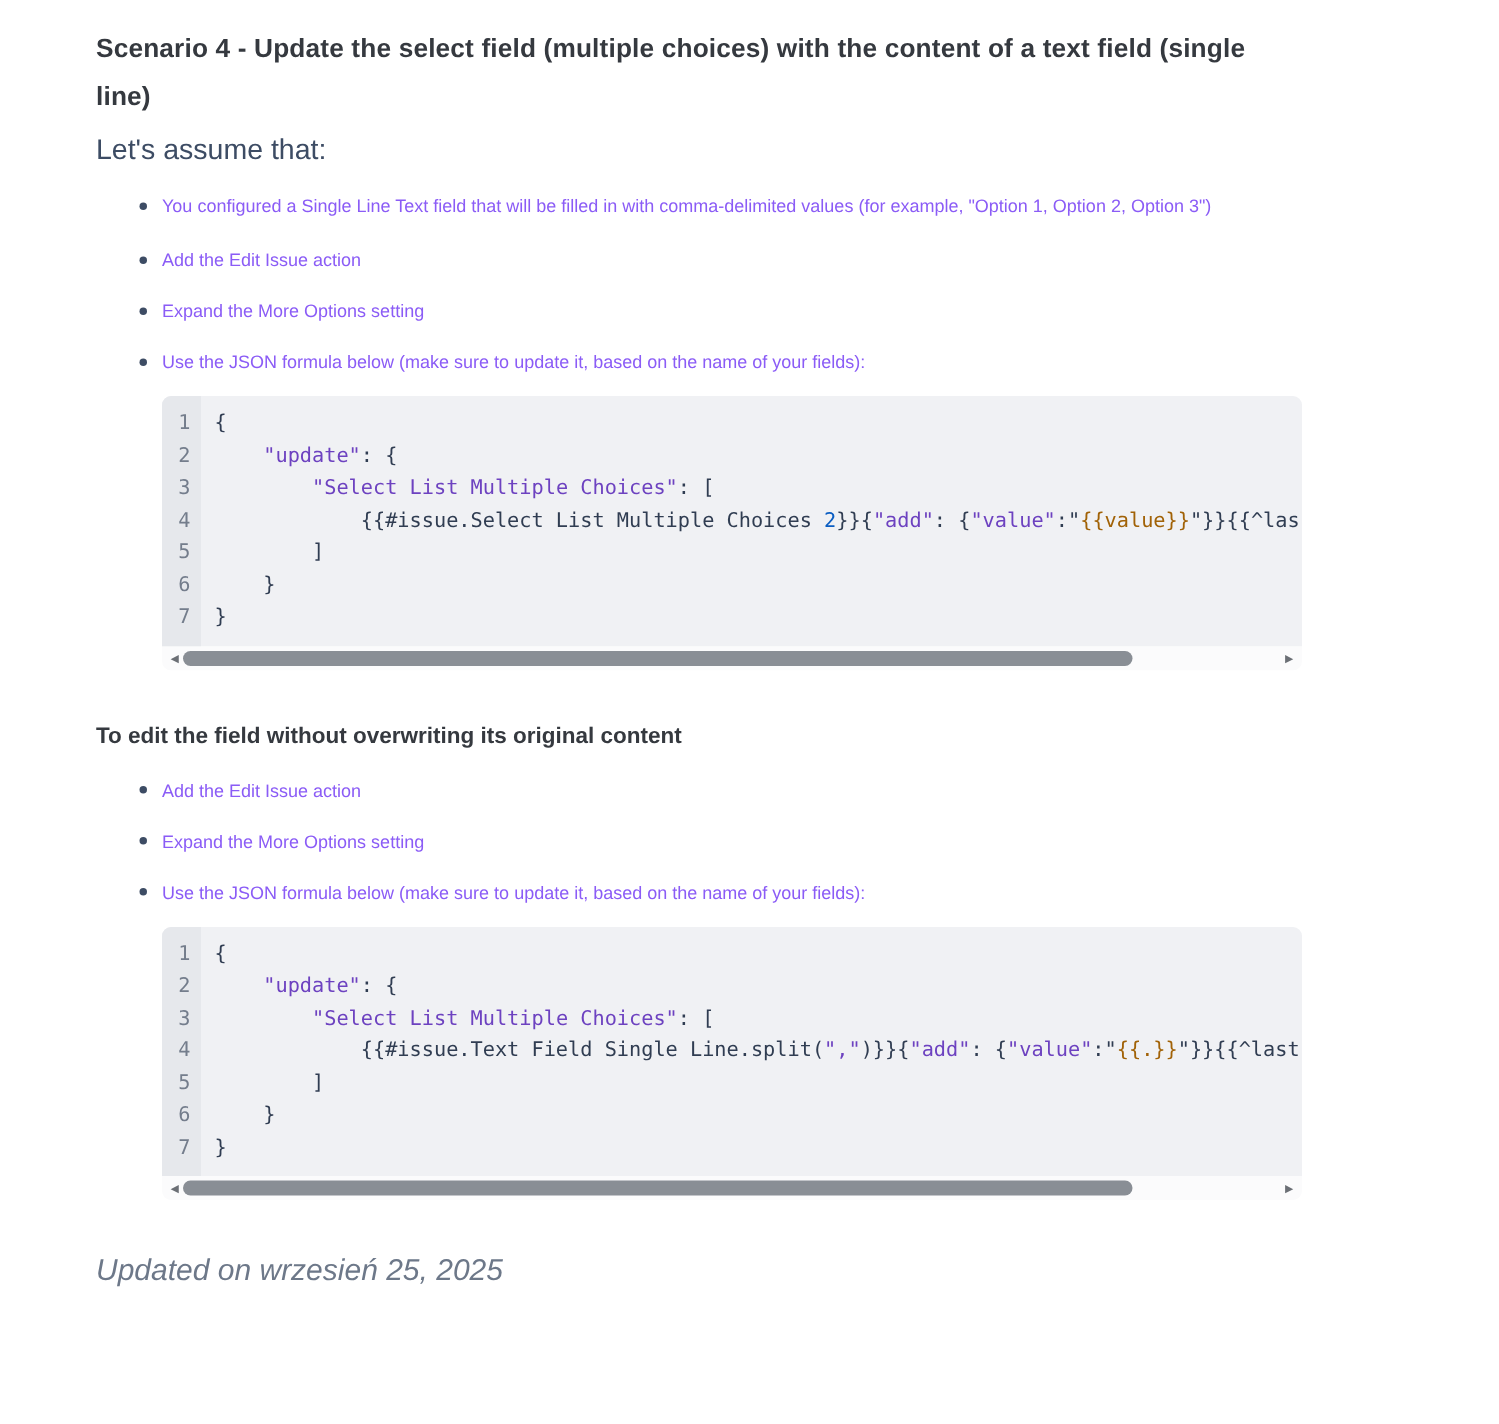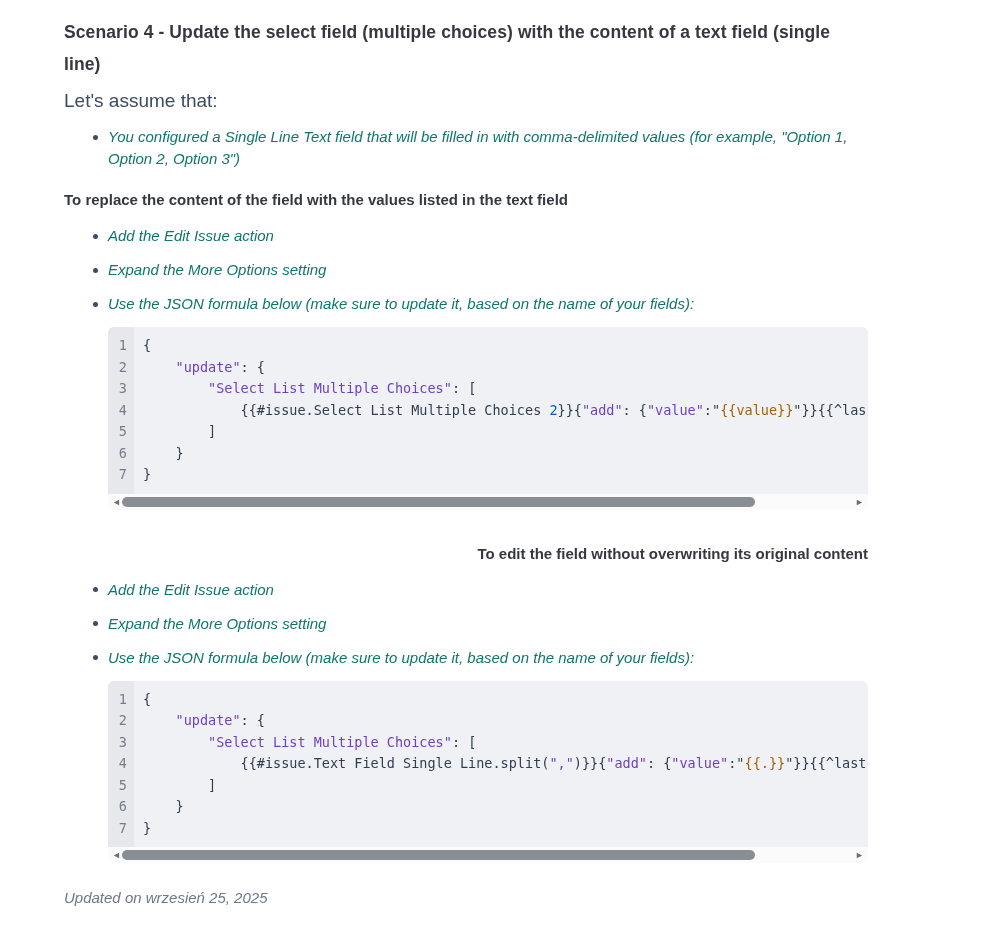--- a/index.html
+++ b/index.html
@@ -27,43 +27,42 @@
     color: #3d4c64;
   }
   ul.bullets {
     margin: 14px 0 0 0;
     padding: 0 0 0 44px;
     list-style: none;
   }
   ul.bullets li {
     position: relative;
     margin: 0 0 12px 0;
-    font-size: 15px;
-    line-height: 22px;
-    color: #0f766e;
-    font-style: italic;
+    font-size: 12px;
+    line-height: 22px;
+    color: #8b5cf6;
   }
   ul.bullets li::before {
     content: "";
     position: absolute;
     left: -15px;
     top: 8.5px;
     width: 5px;
     height: 5px;
     border-radius: 50%;
     background: #3d4c64;
   }
   h3.section-heading {
     margin: 19px 0 0 0;
     font-size: 15px;
     line-height: 22px;
     font-weight: 700;
     color: #35393f;
   }
-  h3.section-heading.second { margin-top: 33px; text-align: right; }
+  h3.section-heading.second { margin-top: 33px; }
 
   .codewrap {
     margin: 10px 0 0 44px;
     width: 760px;
     border-radius: 6px;
     overflow: hidden;
   }
   .codebox {
     display: flex;
     background: #f0f1f4;
@@ -122,42 +121,41 @@
     position: absolute;
     left: 14px;
     top: 3px;
     width: 633px;
     height: 10px;
     border-radius: 5px;
     background: #898e95;
   }
 
   p.updated {
-    margin: 24px 0 0 0;
-    font-size: 15px;
+    margin: 36px 0 0 0;
+    font-size: 20px;
     line-height: 22px;
     font-style: italic;
     color: #6d7889;
   }
 </style>
 </head>
 <body>
 
 <div class="page">
   <div class="content">
 
     <h2 class="page-title">Scenario 4 - Update the select field (multiple choices) with the content of a text field (single line)</h2>
 
     <p class="intro">Let's assume that:</p>
 
     <ul class="bullets">
       <li>You configured a Single Line Text field that will be filled in with comma-delimited values (for example, "Option 1, Option 2, Option 3")</li>
     </ul>
 
-    <h3 class="section-heading">To replace the content of the field with the values listed in the text field</h3>
 
     <ul class="bullets">
       <li>Add the Edit Issue action</li>
       <li>Expand the More Options setting</li>
       <li>Use the JSON formula below (make sure to update it, based on the name of your fields):</li>
     </ul>
 
     <div class="codewrap">
       <div class="codebox">
         <div class="gutter">

